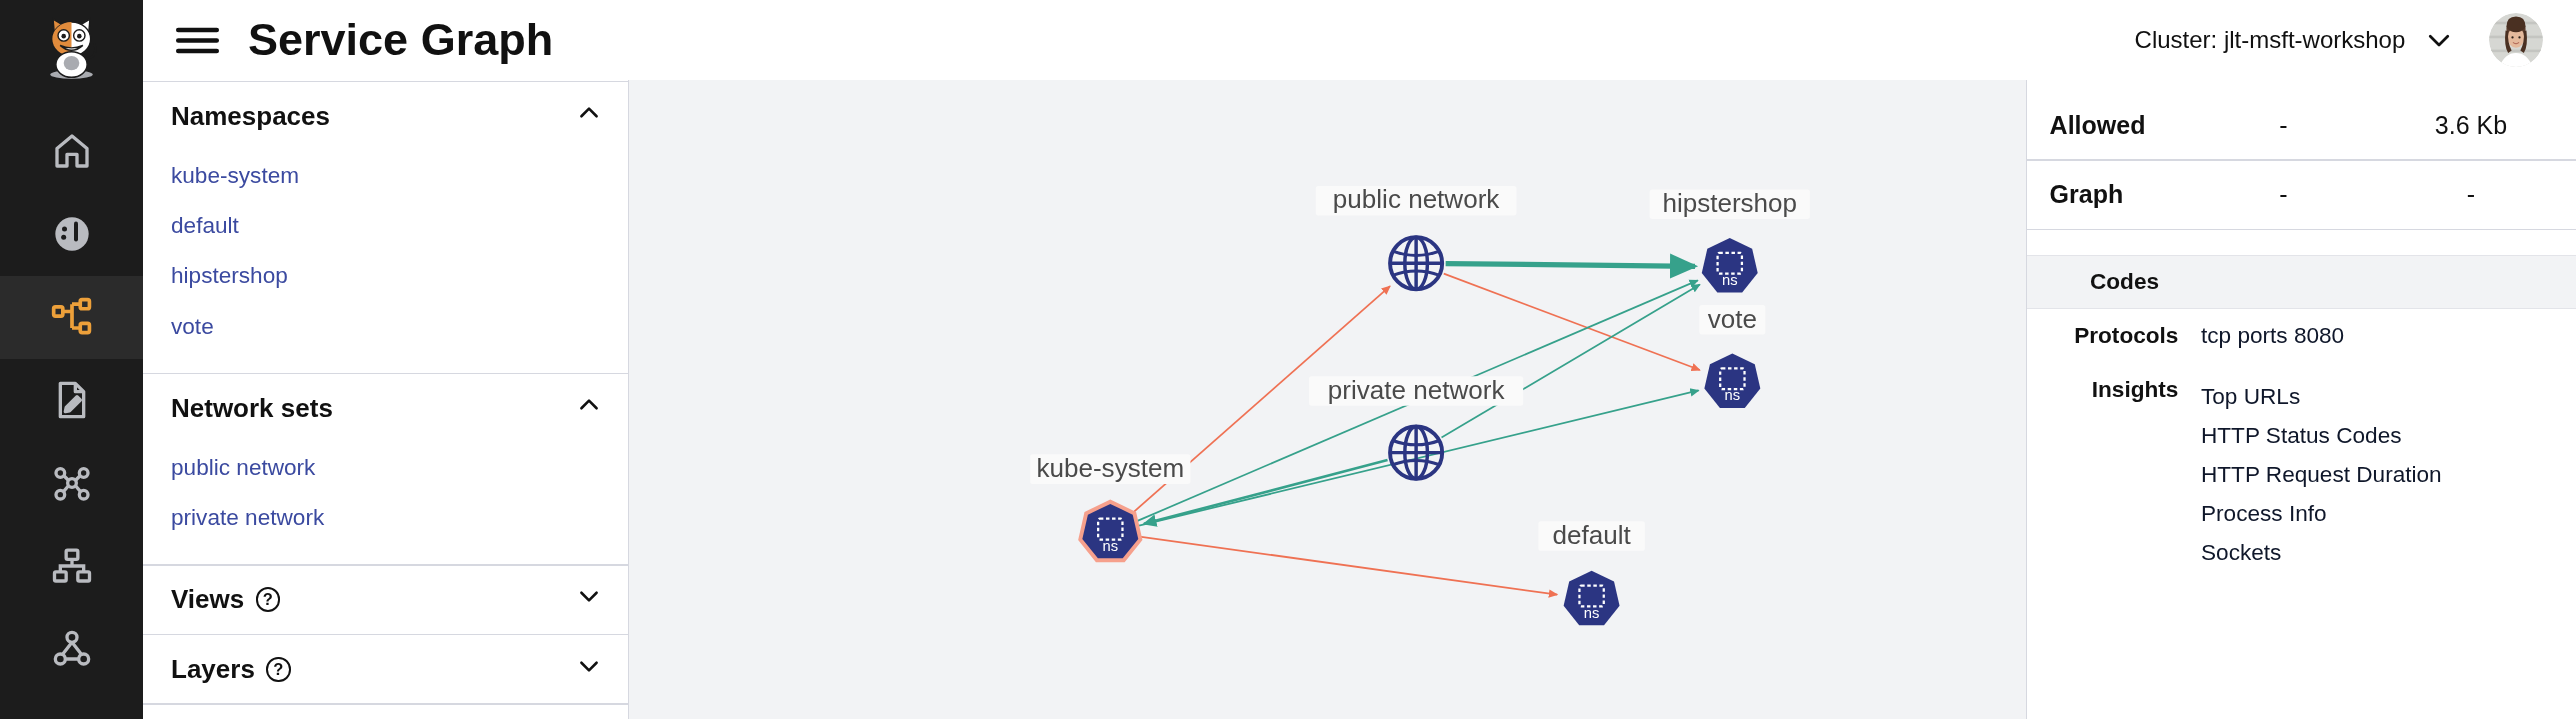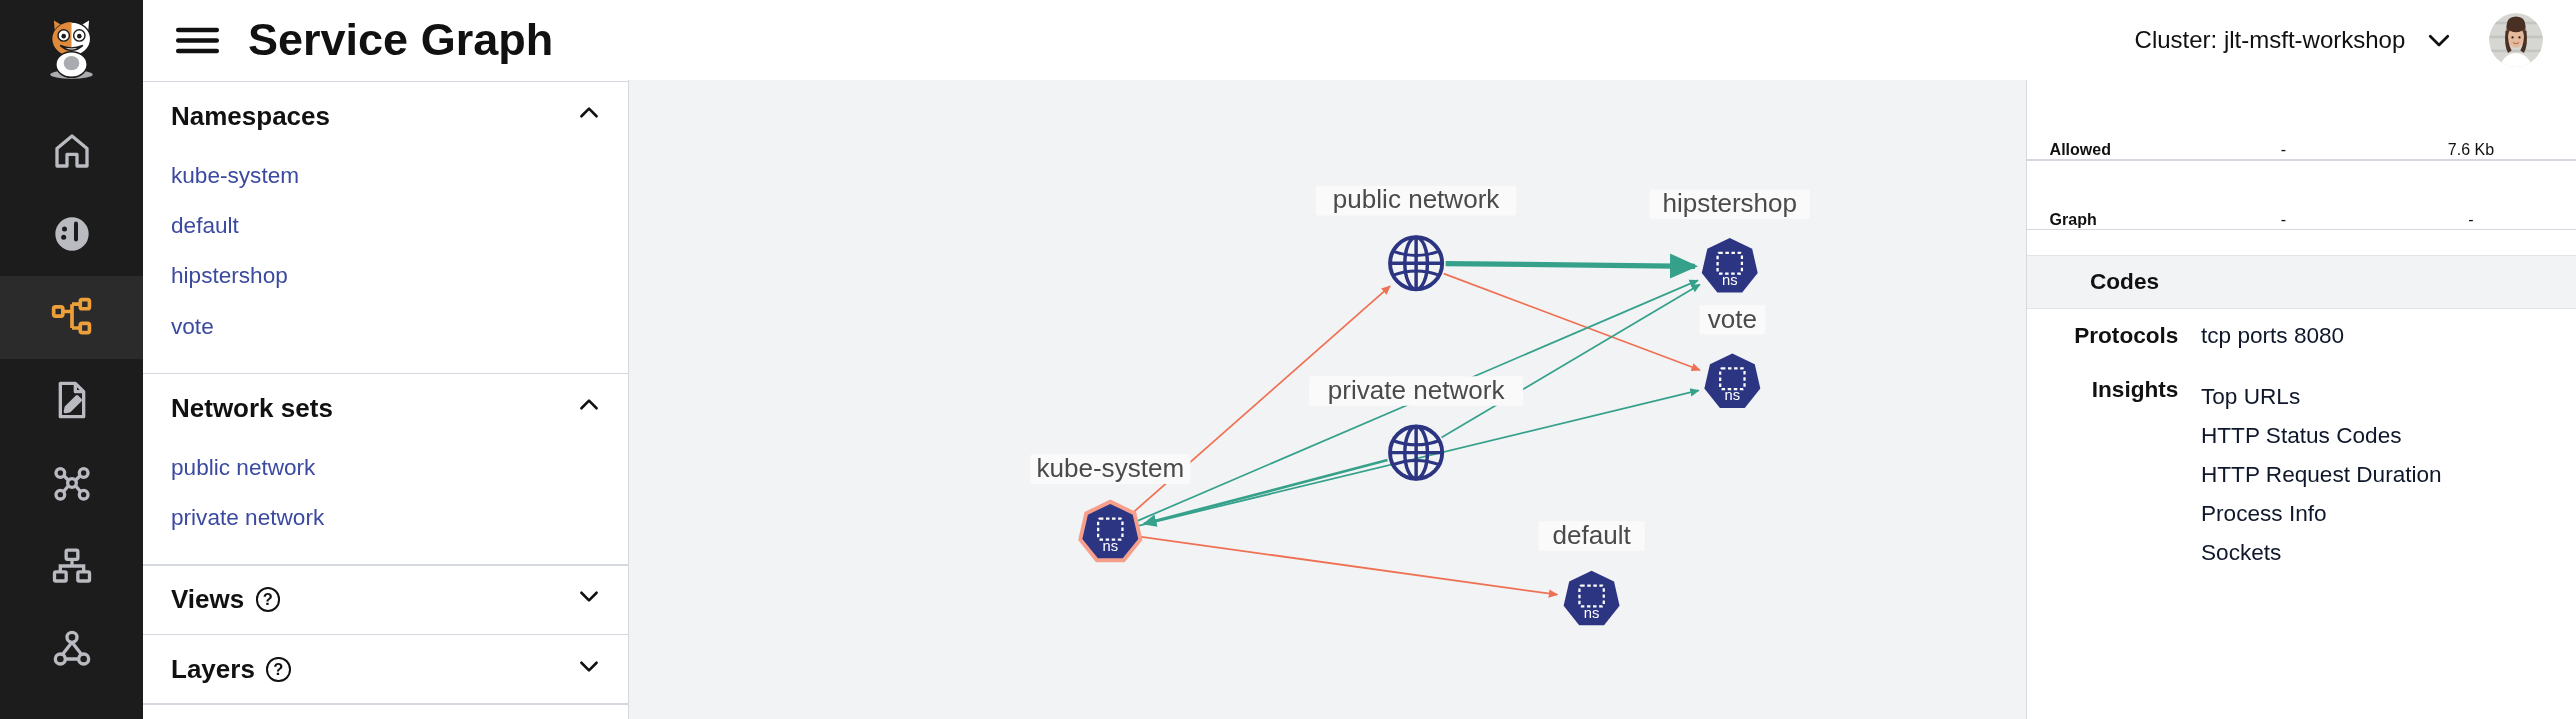--- a/index.html
+++ b/index.html
@@ -94,21 +94,21 @@
   .chev-teal { color: #3a9d8c; font-size: 26px; }
   .det-row-head {
     display: flex; background: #f2f3f5; border-top: 1.7px solid #e3e4e9;
     border-bottom: 1.7px solid #e3e4e9; height: 54px; align-items: center;
     font-size: 20px; font-weight: bold; letter-spacing: 0.4px; color: #111;
   }
   .dcol-1 { width: 174px; flex: 0 0 174px; padding-left: 22.6px; }
   .dcol-2 { width: 165px; flex: 0 0 165px; text-align: center; }
   .dcol-3 { flex: 1 1 auto; text-align: center; }
   .det-row {
-    display: flex; height: 68px; align-items: flex-end; font-size: 16px; color: #111;
+    display: flex; height: 68px; align-items: center; font-size: 25px; color: #111;
   }
   .det-row .dcol-1 { font-weight: bold; }
   .det-sep { height: 1.7px; background: #d6d8e0; }
   .more-bar {
     background: #f2f3f5; height: 54px; display: flex; align-items: center;
     padding-left: 63px; font-size: 22.6px; font-weight: bold; color: #111;
     border-top: 1.7px solid #e3e4e9; border-bottom: 1.7px solid #e3e4e9;
   }
   .kv-row { display: flex; padding: 14px 0 14px 0; font-size: 22.6px; }
   .kv-key { width: 174px; flex: 0 0 174px; text-align: right; padding-right: 22.6px; font-weight: bold; color: #111; }
@@ -397,21 +397,21 @@
             <path d="M5 5 L11.5 12 L5 19 M12 5 L18.5 12 L12 19"></path>
           </svg>
       </span>
       <span>hipstershop</span>
     </div>
 
 
     <div class="det-row">
       <div class="dcol-1">Allowed</div>
       <div class="dcol-2">-</div>
-      <div class="dcol-3">7.6 Kb</div>
+      <div class="dcol-3">3.6 Kb</div>
     </div>
     <div class="det-sep"></div>
     <div class="det-row">
       <div class="dcol-1">Graph</div>
       <div class="dcol-2">-</div>
       <div class="dcol-3">-</div>
     </div>
     <div class="det-sep"></div>
 
     <div style="height:24.4px"></div>

